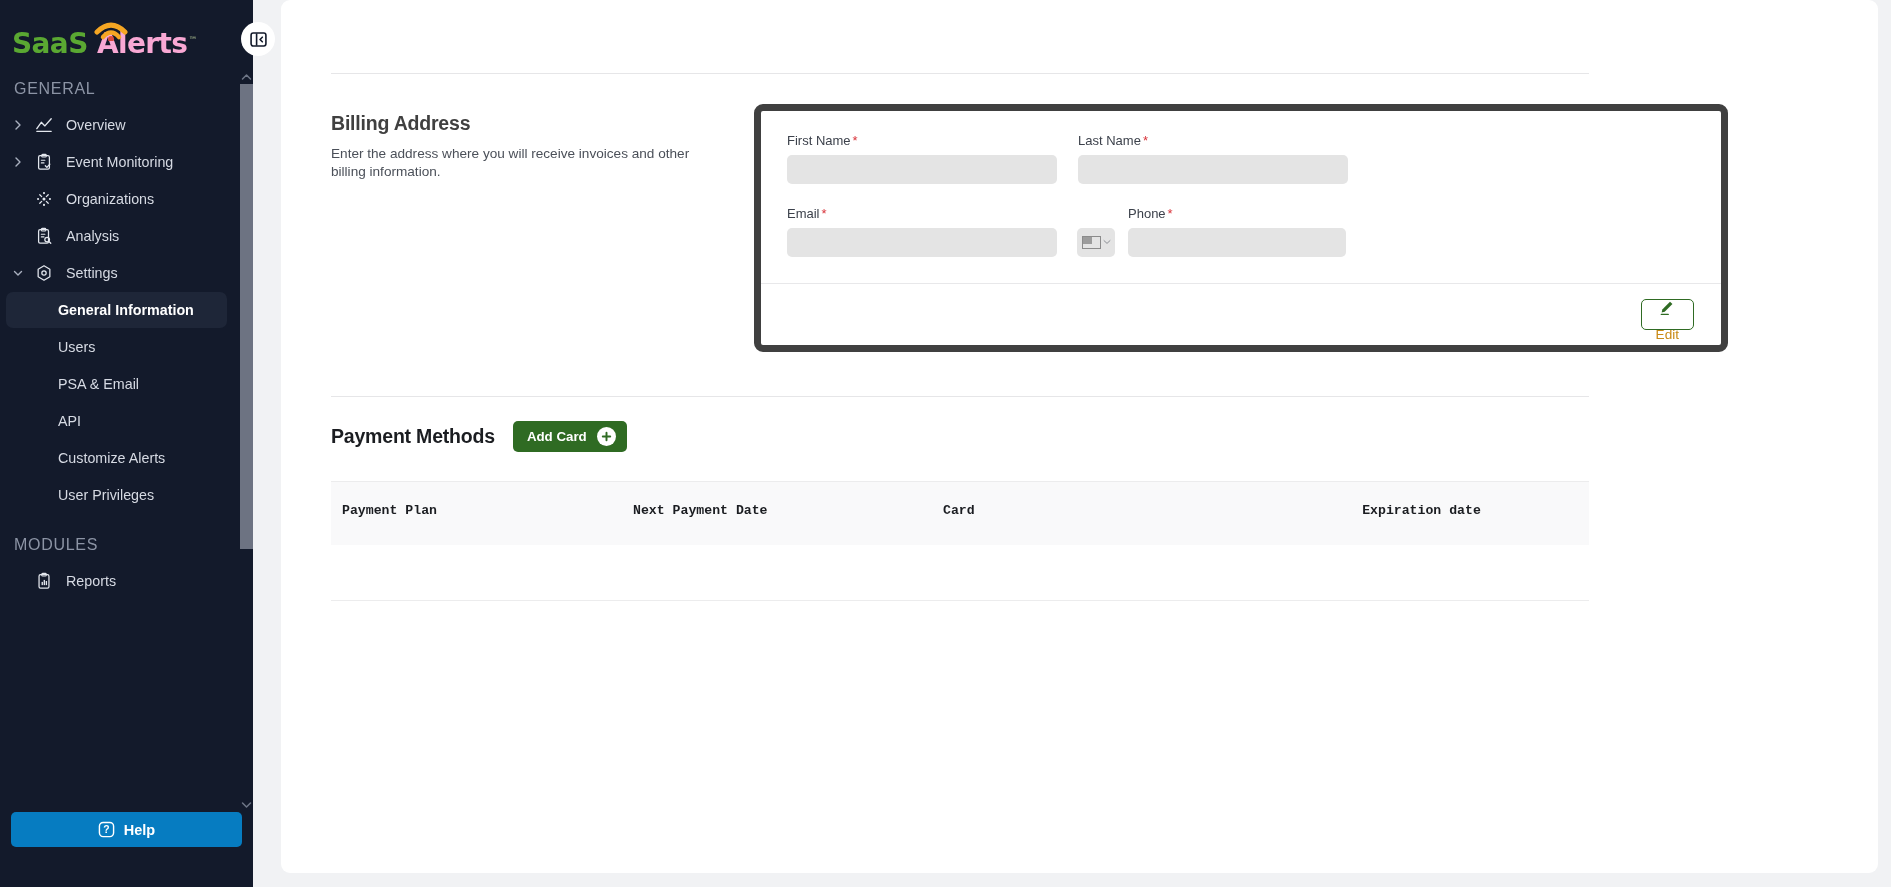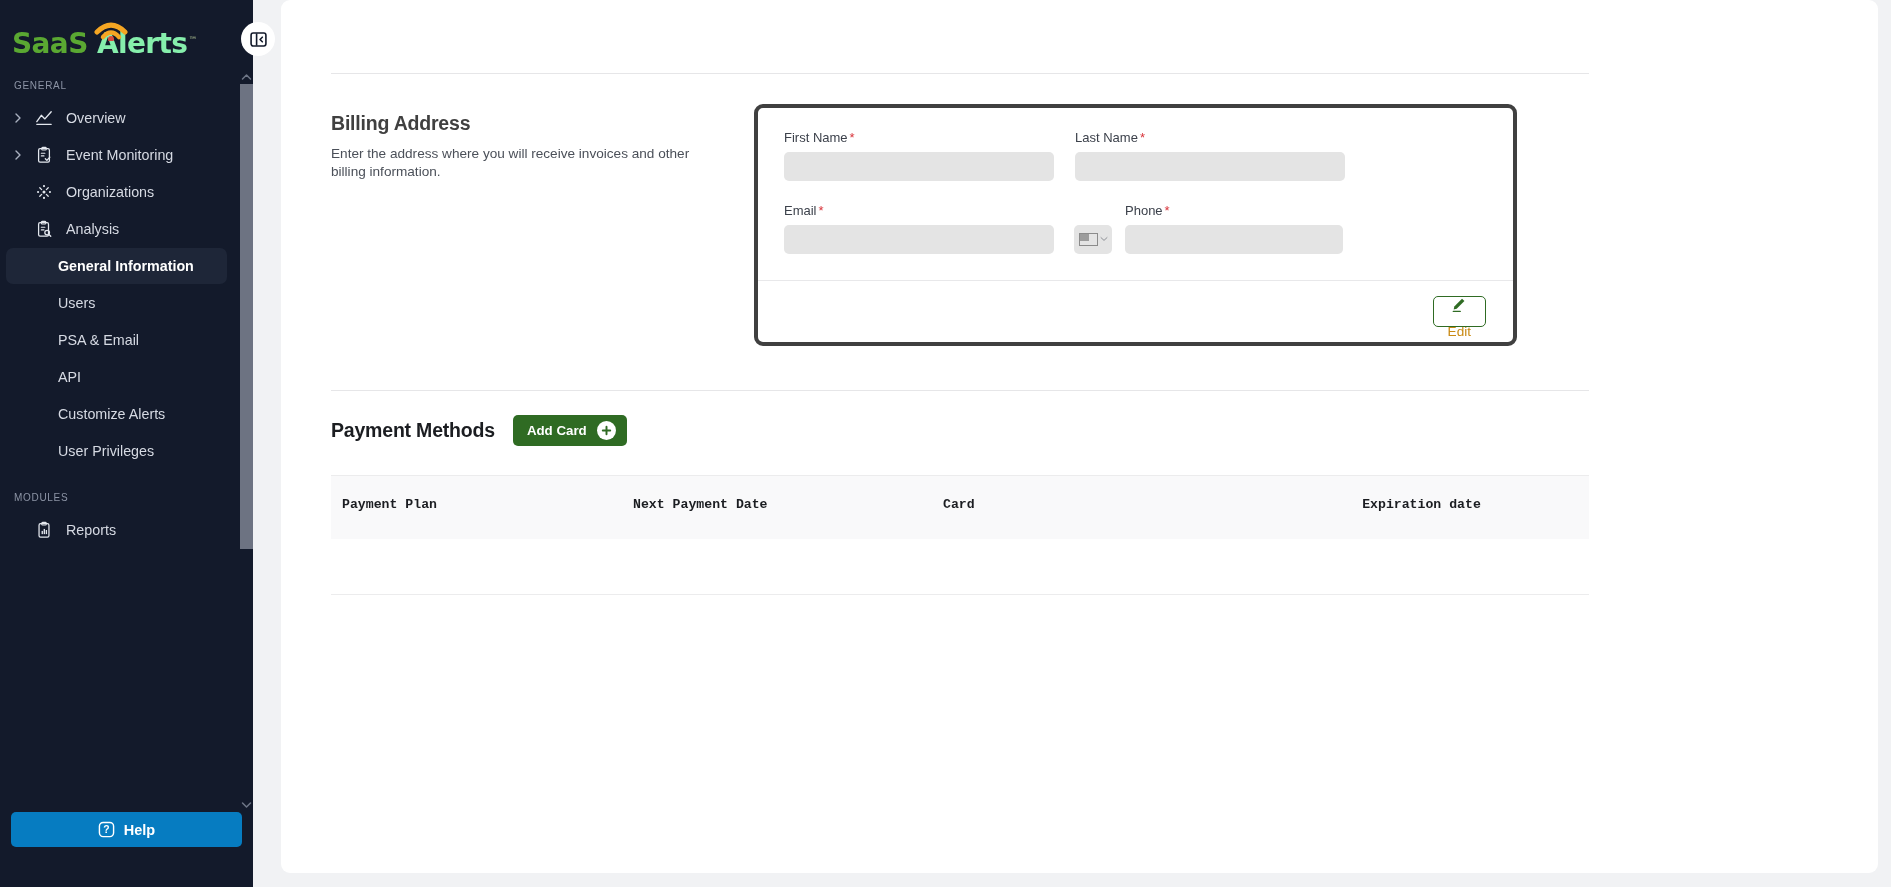--- a/index.html
+++ b/index.html
@@ -19,32 +19,32 @@
     flex: 0 0 253px;
     display: flex; flex-direction: column;
   }
   .logo-wrap { padding: 26px 0 0 12px; height: 70px; }
   .logo { display: flex; align-items: center; position: relative; height: 36px; }
   .logo-text {
     font-family: "DejaVu Sans", sans-serif;
     font-size: 28px; font-weight: 700; letter-spacing: -0.6px;
     color: #5aa832; line-height: 1;
   }
-  .logo-text .a-mark { color: #86efac; }
+  .logo-text .a-mark { color: #f9a8d4; }
   .logo-wifi { position: absolute; left: 82px; top: -7px; width: 34px; height: 22px; }
   .logo-tm { font-size: 9px; color: #8a9a7a; vertical-align: super; margin-left: 1px;}
 
   .nav-scroll {
     flex: 1 1 auto;
     position: relative;
     overflow: hidden;
     padding-right: 18px;
   }
   .nav-section-label {
-    font-size: 10px; color: #8c94a5; letter-spacing: 0.7px;
+    font-size: 16px; color: #8c94a5; letter-spacing: 0.7px;
     padding: 10px 0 8px 14px; font-weight: 400;
   }
   .nav-item {
     display: flex; align-items: center;
     height: 36px; margin: 1px 8px 1px 6px;
     border-radius: 7px;
     color: #d6dae3; font-size: 14.3px;
     cursor: pointer; position: relative;
   }
   .nav-item.active { background: #1e2638; color: #ffffff; font-weight: 700; }
@@ -127,22 +127,22 @@
     font-size: 19.5px; font-weight: 700; color: #404040;
     letter-spacing: -0.2px;
   }
   .section-desc {
     font-size: 13.6px; color: #4b5059; line-height: 1.33; margin-top: 10px;
     width: 372px;
   }
 
   .form-card {
     margin-left: 13px;
-    width: 763px;
-    border: 4px solid #404040;
+    width: 974px;
+    border: 7px solid #404040;
     border-radius: 9px;
     background: #fff;
   }
   .form-body { padding: 22px 26px 26px 26px; }
   .frow { display: flex; margin-bottom: 22px; }
   .frow:last-child { margin-bottom: 0; }
   .fgroup { display: flex; flex-direction: column; }
   .flabel {
     font-size: 13px; color: #3c414b; margin-bottom: 7px; font-weight: 400;
   }
@@ -310,20 +310,34 @@
               <rect x="4" y="3" width="11" height="15" rx="1.6" stroke="currentColor" stroke-width="1.4" fill="none"></rect>
               <rect x="7" y="1.5" width="5" height="3" rx="1" stroke="currentColor" stroke-width="1.2" fill="none"></rect>
               <path d="M7 8 H11 M7 11 H10" stroke="currentColor" stroke-width="1.2" stroke-linecap="round"></path>
               <circle cx="13.5" cy="14" r="2.6" stroke="currentColor" stroke-width="1.4" fill="none"></circle>
               <path d="M15.5 16 L17.5 18" stroke="currentColor" stroke-width="1.5" stroke-linecap="round"></path>
             </svg>
         </span>
         <span class="nav-label">Analysis</span>
       </div>
 
+      <div class="nav-item">
+        <span class="nav-chev">
+          <svg width="12" height="12" viewBox="0 0 12 12">
+              <path d="M2.5 4.5 L6 8 L9.5 4.5" stroke="currentColor" stroke-width="1.4" fill="none" stroke-linecap="round" stroke-linejoin="round"></path>
+            </svg>
+        </span>
+        <span class="nav-icon">
+          <svg width="18" height="18" viewBox="0 0 20 20">
+              <path d="M10 2 L16.5 5.8 L16.5 14.2 L10 18 L3.5 14.2 L3.5 5.8 Z" stroke="currentColor" stroke-width="1.4" fill="none" stroke-linejoin="round"></path>
+              <circle cx="10" cy="10" r="2.4" stroke="currentColor" stroke-width="1.4" fill="none"></circle>
+            </svg>
+        </span>
+        <span class="nav-label">Settings</span>
+      </div>
 
       <div class="nav-item sub active">
         <span class="nav-label">General Information</span>
       </div>
       <div class="nav-item sub">
         <span class="nav-label">Users</span>
       </div>
       <div class="nav-item sub">
         <span class="nav-label">PSA &amp; Email</span>
       </div>

